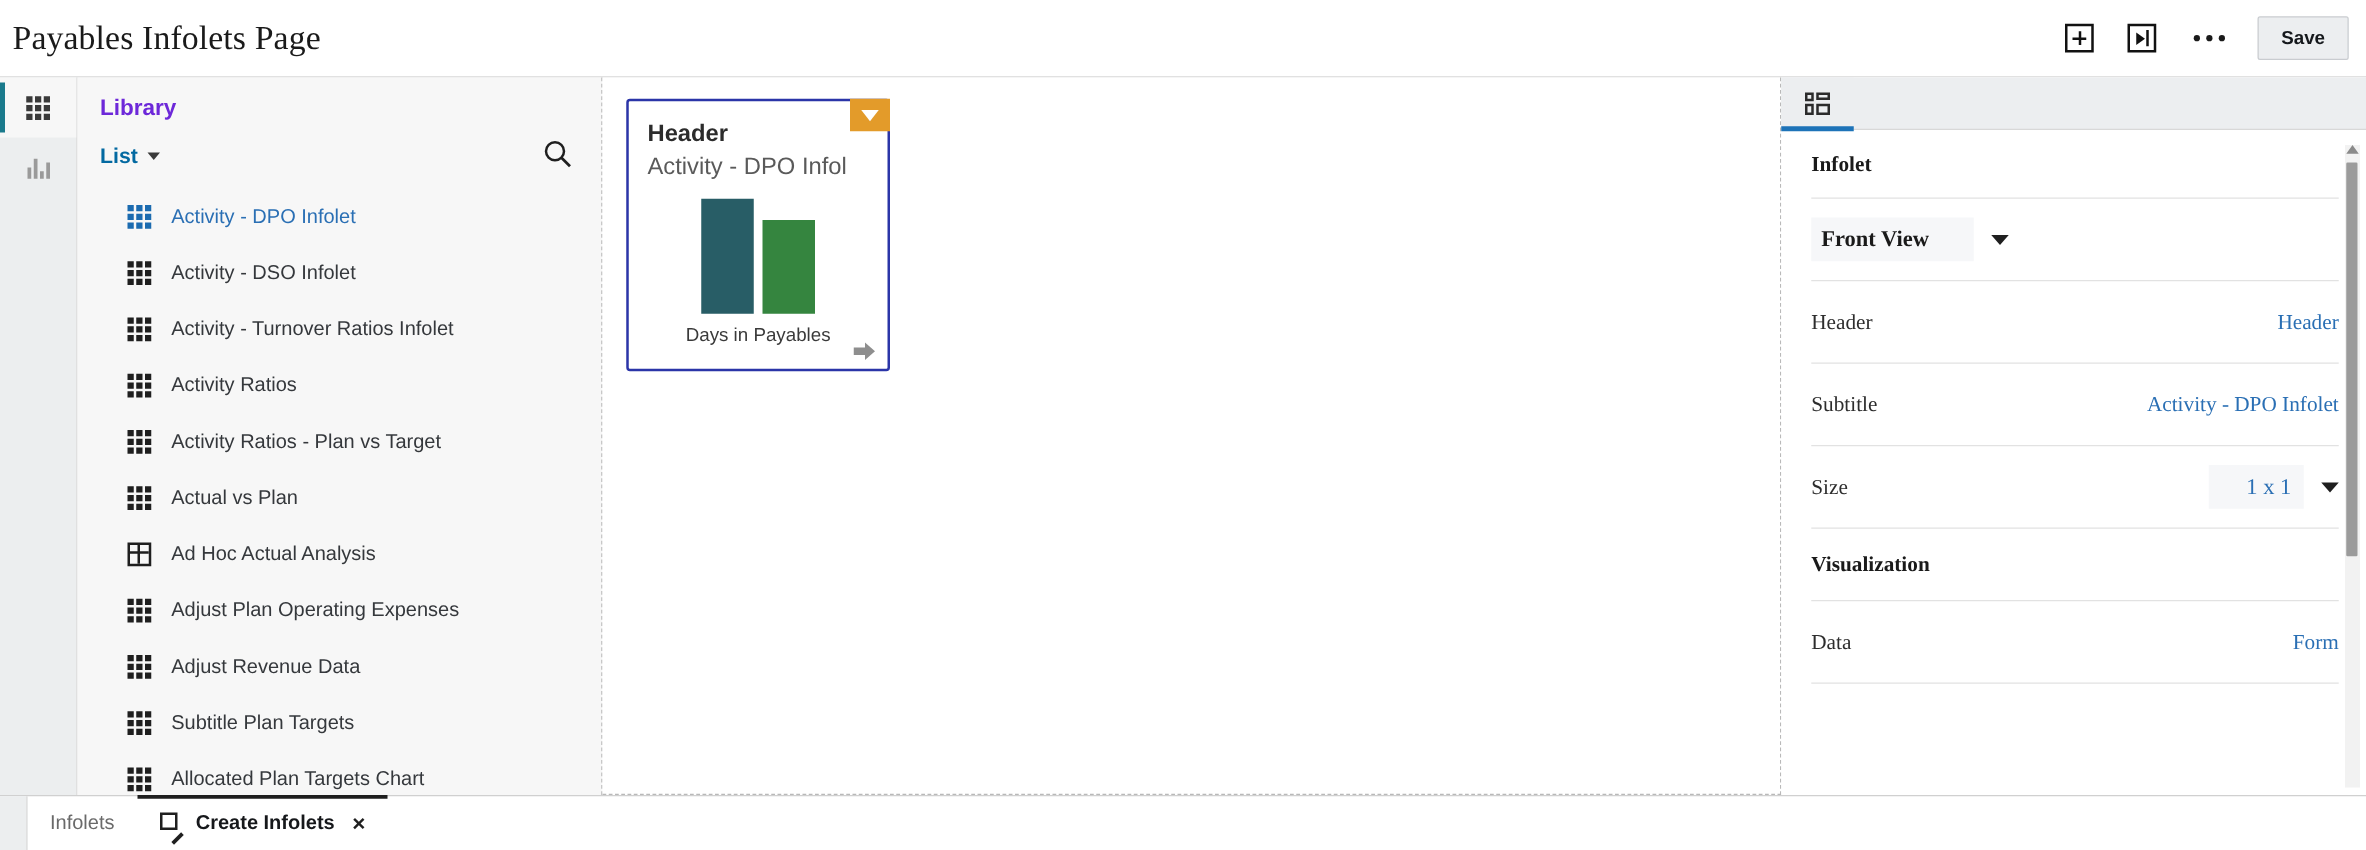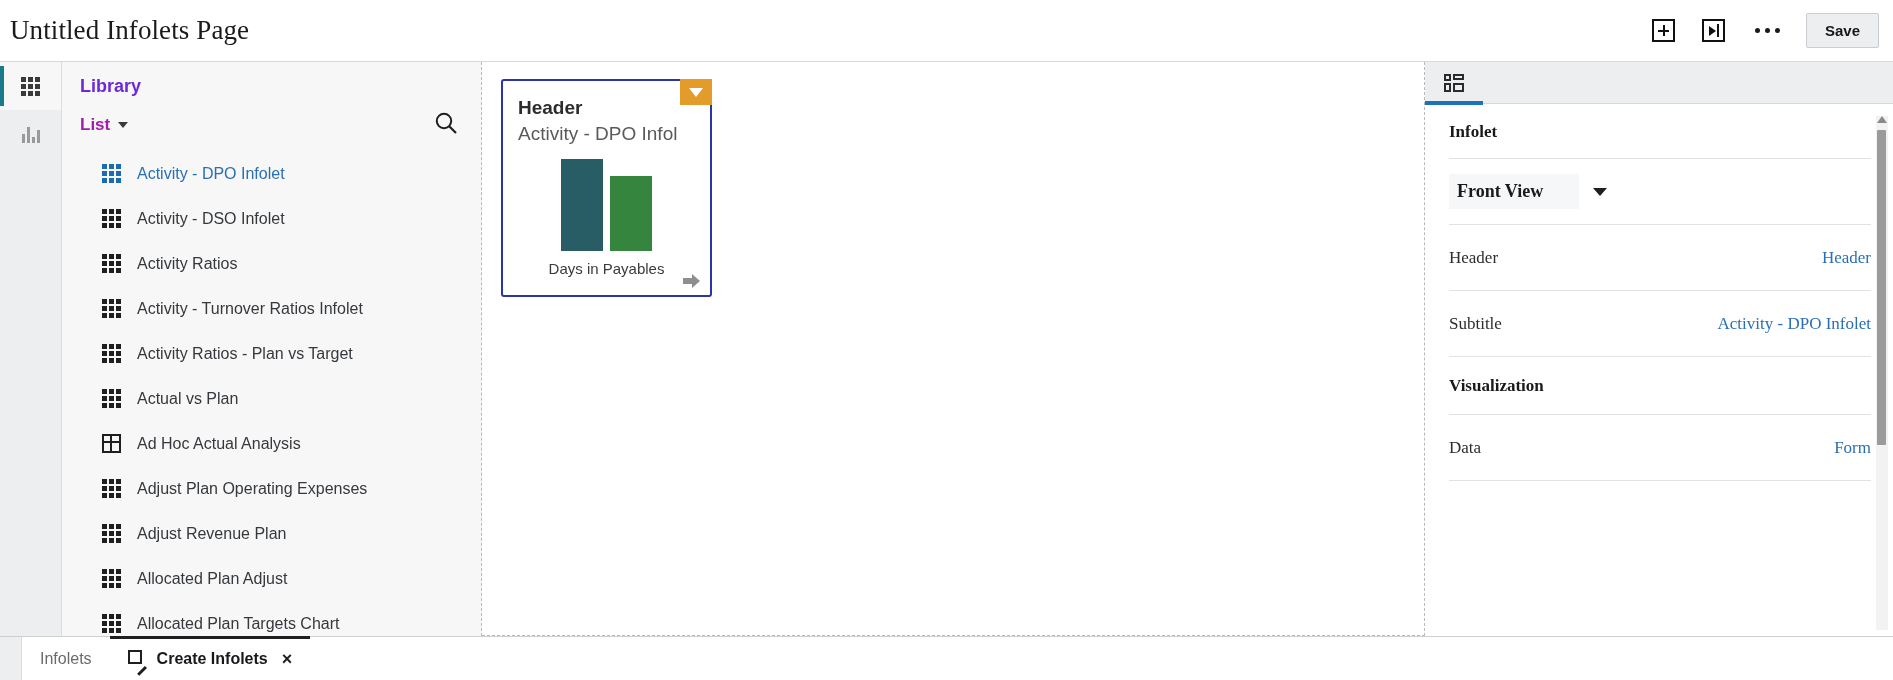--- a/index.html
+++ b/index.html
@@ -83,21 +83,21 @@
   .library {
     position: absolute; top: 62px; left: 62px; width: 420px; bottom: 44px;
     background: #f7f7f7; border-right: 1px dashed #b9b9b9; overflow: hidden;
   }
   .library-title {
     font-size: 18px; font-weight: bold; color: #6d28d9; padding: 14px 0 8px 18px;
   }
   .library-subrow {
     display: flex; align-items: center; padding: 0 22px 0 18px; height: 40px;
   }
-  .list-label { font-size: 17px; font-weight: bold; color: #a21caf; }
+  .list-label { font-size: 17px; font-weight: bold; color: #0369a1; }
   .chev-down {
     margin-left: 8px; width: 0; height: 0; border-left: 5px solid transparent;
     border-right: 5px solid transparent; border-top: 6px solid #3a3a3a;
     cursor: pointer;
   }
   .search-icon { margin-left: auto; cursor: pointer; }
   .lib-list { margin-top: 6px; }
   .lib-item {
     display: flex; align-items: center; height: 45px; padding-left: 40px;
     cursor: pointer;
@@ -265,21 +265,21 @@
     font-size: 18px; color: #1f1f1f; cursor: pointer; line-height: 1;
     margin-left: 4px;
   }
 </style>
 </head>
 <body>
 
 <div class="app">
 
   <div class="topbar">
-    <div class="page-title">Untitled Infolets Page</div>
+    <div class="page-title">Payables Infolets Page</div>
     <div class="topbar-actions">
       <button class="icon-btn">
         <span class="box-icon plus"></span>
       </button>
       <button class="icon-btn">
         <span class="box-icon collapse"></span>
       </button>
       <div class="dots">
         <span></span>
         <span></span>
@@ -359,35 +359,35 @@
             <i></i>
             <i></i>
             <i></i>
             <i></i>
             <i></i>
             <i></i>
             <i></i>
             <i></i>
             <i></i>
           </span>
+          <span class="lbl">Activity - Turnover Ratios Infolet</span>
+        </div>
+        <div class="lib-item">
+          <span class="grid-icon">
+            <i></i>
+            <i></i>
+            <i></i>
+            <i></i>
+            <i></i>
+            <i></i>
+            <i></i>
+            <i></i>
+            <i></i>
+          </span>
           <span class="lbl">Activity Ratios</span>
-        </div>
-        <div class="lib-item">
-          <span class="grid-icon">
-            <i></i>
-            <i></i>
-            <i></i>
-            <i></i>
-            <i></i>
-            <i></i>
-            <i></i>
-            <i></i>
-            <i></i>
-          </span>
-          <span class="lbl">Activity - Turnover Ratios Infolet</span>
         </div>
         <div class="lib-item">
           <span class="grid-icon">
             <i></i>
             <i></i>
             <i></i>
             <i></i>
             <i></i>
             <i></i>
             <i></i>
@@ -433,35 +433,35 @@
             <i></i>
             <i></i>
             <i></i>
             <i></i>
             <i></i>
             <i></i>
             <i></i>
             <i></i>
             <i></i>
           </span>
-          <span class="lbl">Adjust Revenue Plan</span>
-        </div>
-        <div class="lib-item">
-          <span class="grid-icon">
-            <i></i>
-            <i></i>
-            <i></i>
-            <i></i>
-            <i></i>
-            <i></i>
-            <i></i>
-            <i></i>
-            <i></i>
-          </span>
-          <span class="lbl">Allocated Plan Adjust</span>
+          <span class="lbl">Adjust Revenue Data</span>
+        </div>
+        <div class="lib-item">
+          <span class="grid-icon">
+            <i></i>
+            <i></i>
+            <i></i>
+            <i></i>
+            <i></i>
+            <i></i>
+            <i></i>
+            <i></i>
+            <i></i>
+          </span>
+          <span class="lbl">Subtitle Plan Targets</span>
         </div>
         <div class="lib-item">
           <span class="grid-icon">
             <i></i>
             <i></i>
             <i></i>
             <i></i>
             <i></i>
             <i></i>
             <i></i>
@@ -516,20 +516,27 @@
       <div class="prop-row">
         <span class="prop-label">Header</span>
         <span class="prop-value">Header</span>
       </div>
 
       <div class="prop-row">
         <span class="prop-label">Subtitle</span>
         <span class="prop-value">Activity - DPO Infolet</span>
       </div>
 
+      <div class="prop-row">
+        <span class="prop-label">Size</span>
+        <span class="select-pill">
+          <span class="sel-text linkish">1 x 1</span>
+          <span class="caret"></span>
+        </span>
+      </div>
 
       <div class="prop-row section">
         <span class="prop-label bold">Visualization</span>
       </div>
 
 
       <div class="prop-row">
         <span class="prop-label">Data</span>
         <span class="prop-value">Form</span>
       </div>

